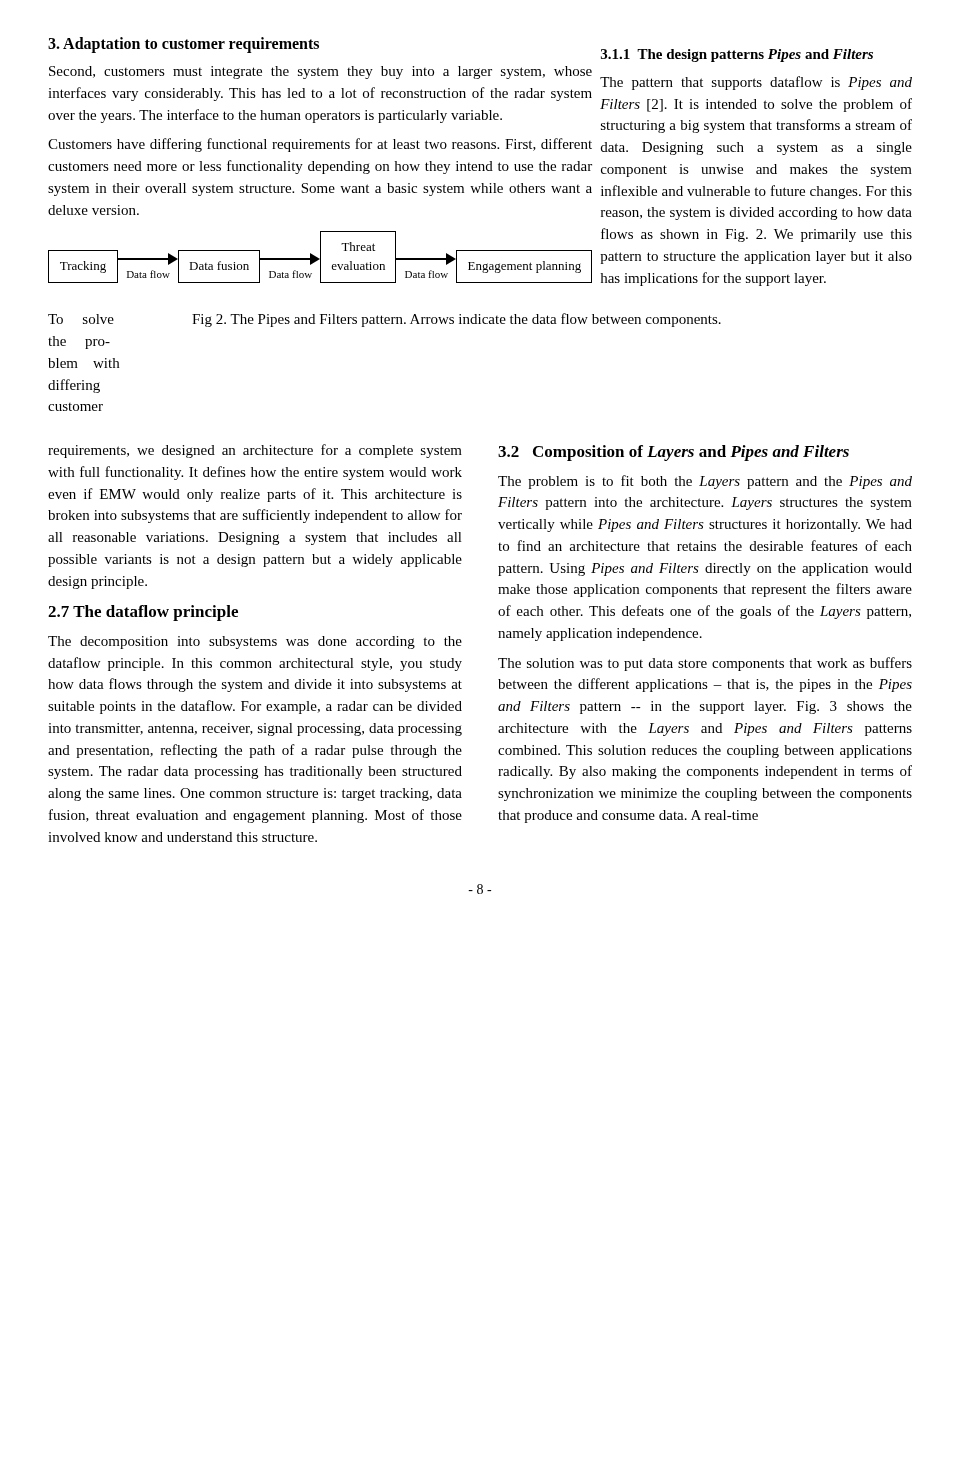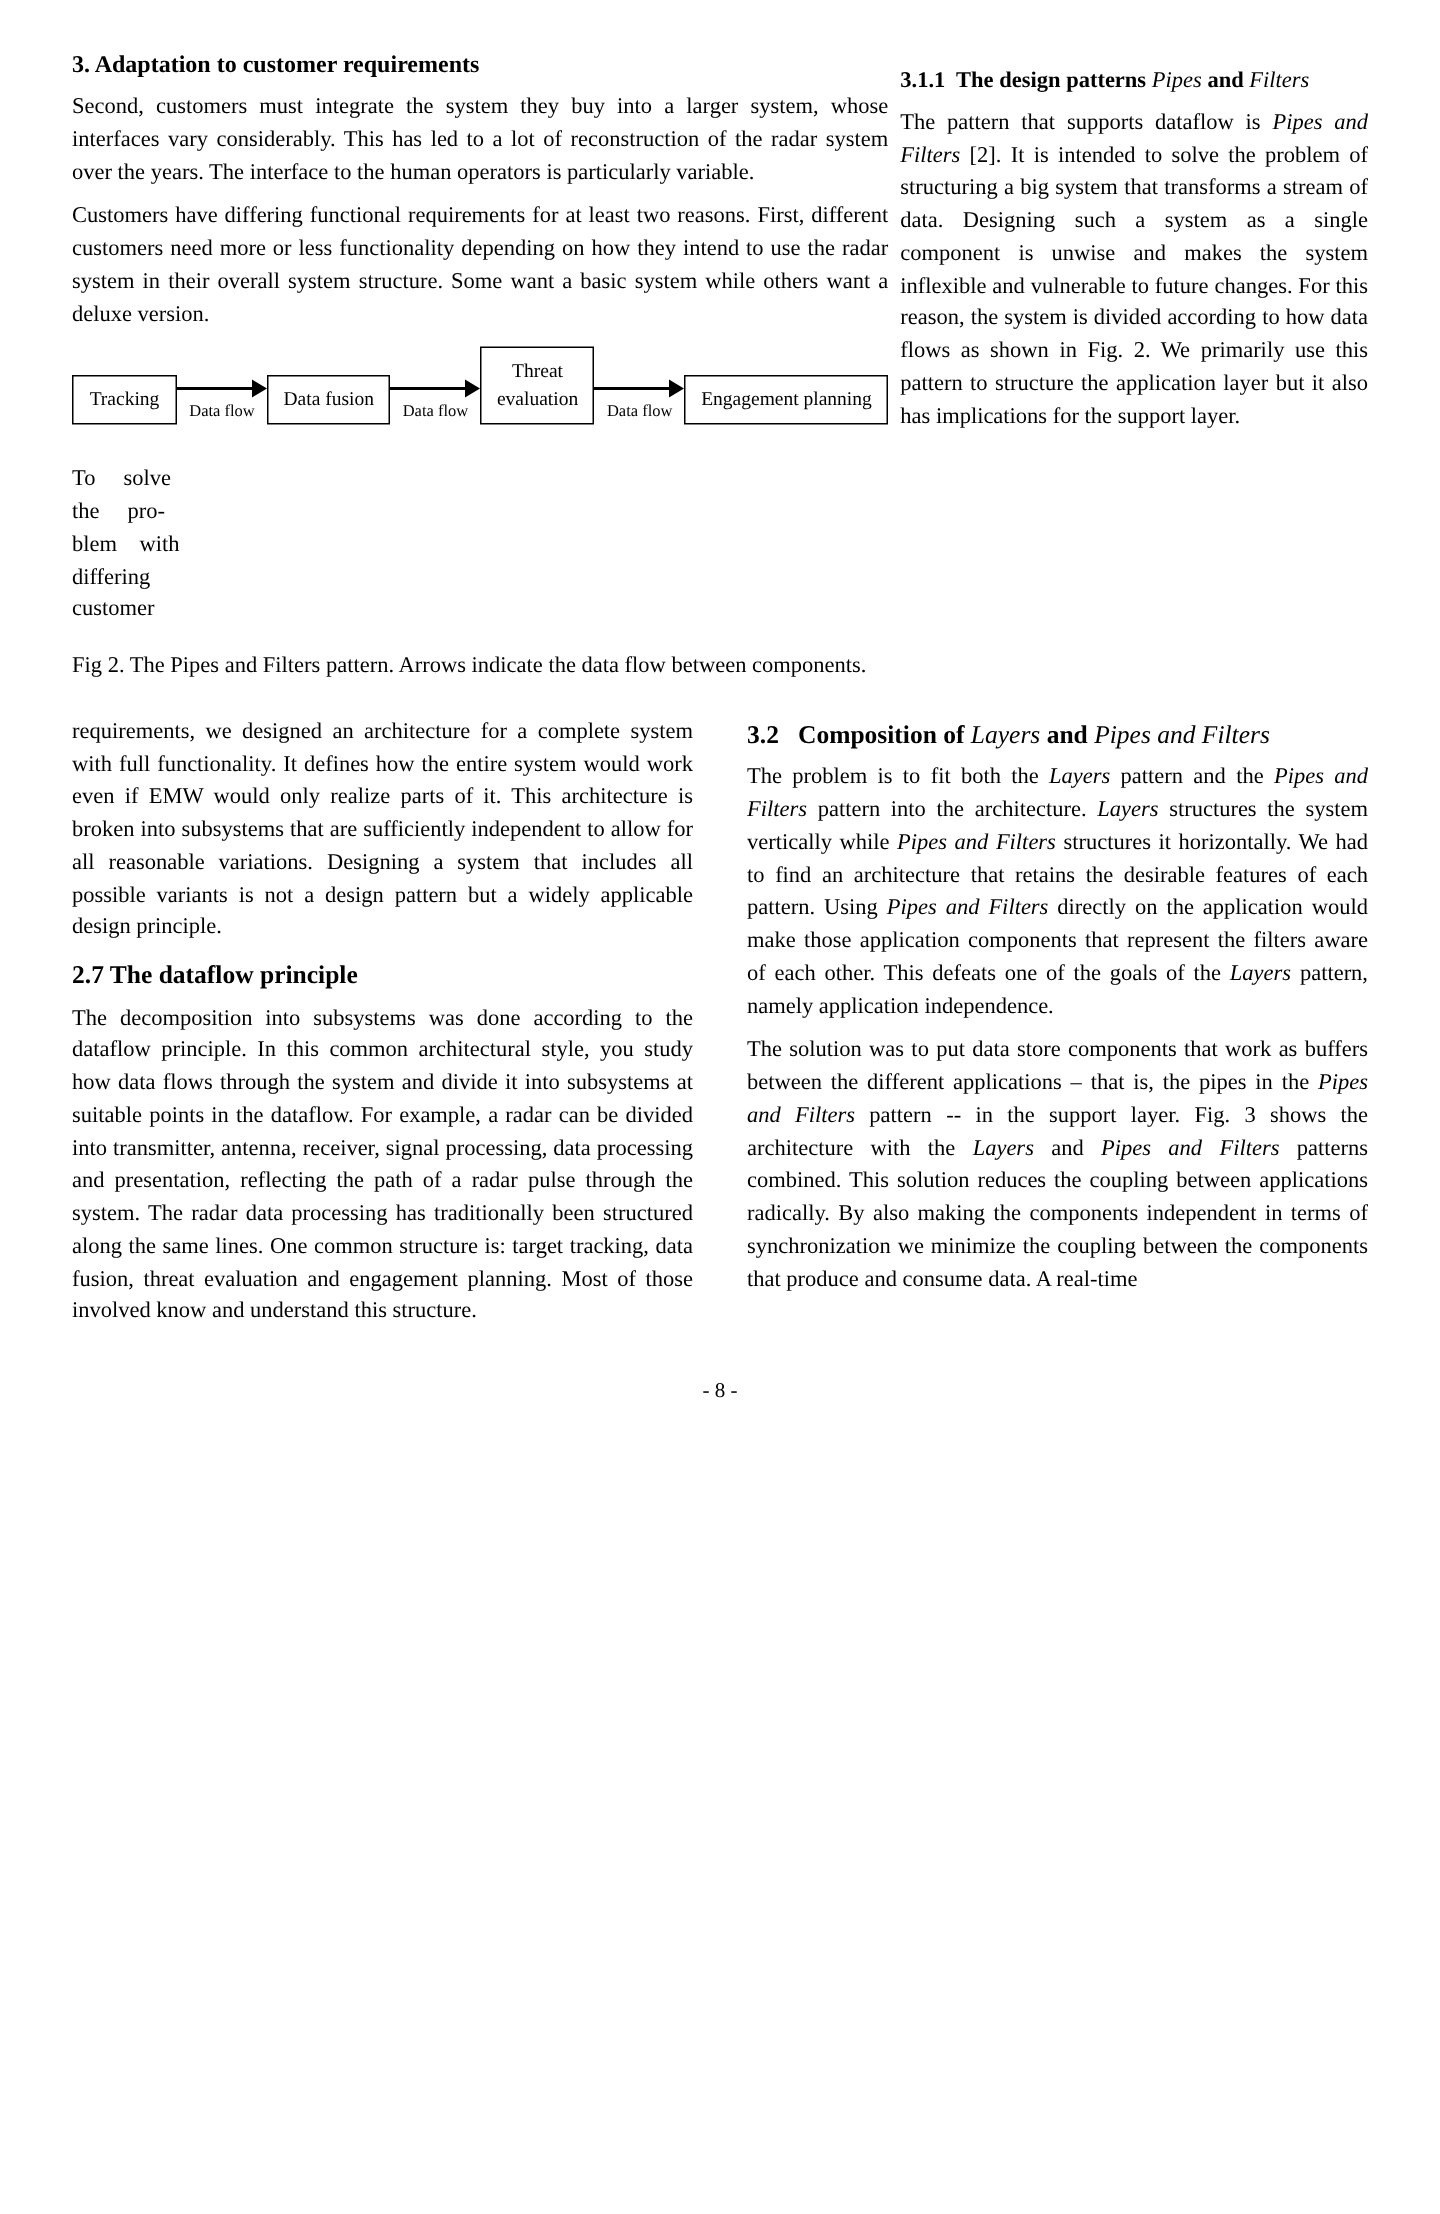--- a/index.html
+++ b/index.html
@@ -31,21 +31,21 @@
       font-weight: bold;
       margin-bottom: 6px;
       margin-top: 12px;
     }
     p {
       text-align: justify;
       margin-bottom: 8px;
     }
     .italic { font-style: italic; }
     .bold { font-weight: bold; }
-    .bold-italic { font-weight: normal; font-style: italic; }
+    .bold-italic { font-weight: bold; font-style: italic; }
 
     
     .diagram-wrapper {
       display: flex;
       flex-direction: column;
       margin: 10px 0 4px 0;
     }
     .diagram-boxes {
       display: flex;
       align-items: flex-end;
@@ -92,23 +92,22 @@
       text-align: center;
     }
 
     
     .full-width-section {
       width: 100%;
       margin-bottom: 10px;
     }
     .fig-area {
       display: flex;
-      flex-direction: column;
       align-items: flex-start;
-      gap: 8px;
+      gap: 24px;
       margin-bottom: 14px;
     }
     .fig-left-text {
       width: 120px;
       flex-shrink: 0;
       font-size: 15px;
       text-align: justify;
     }
     .fig-caption-box {
       flex: 1;

